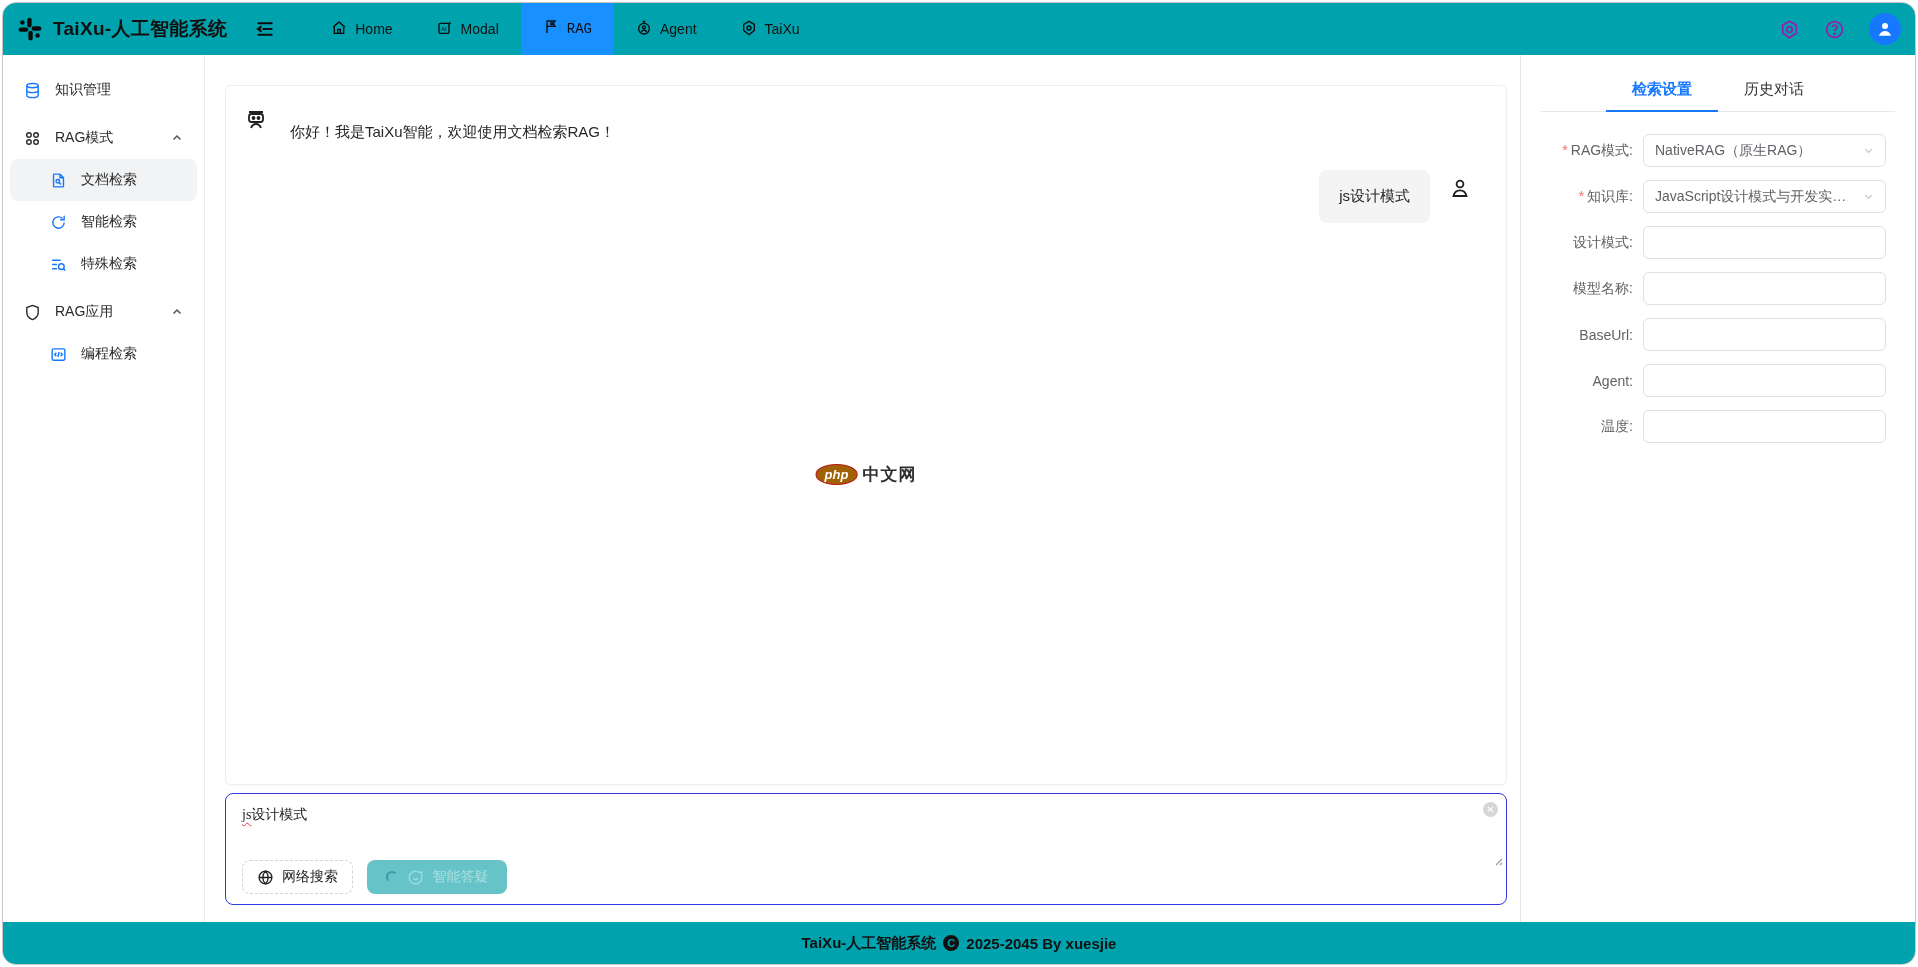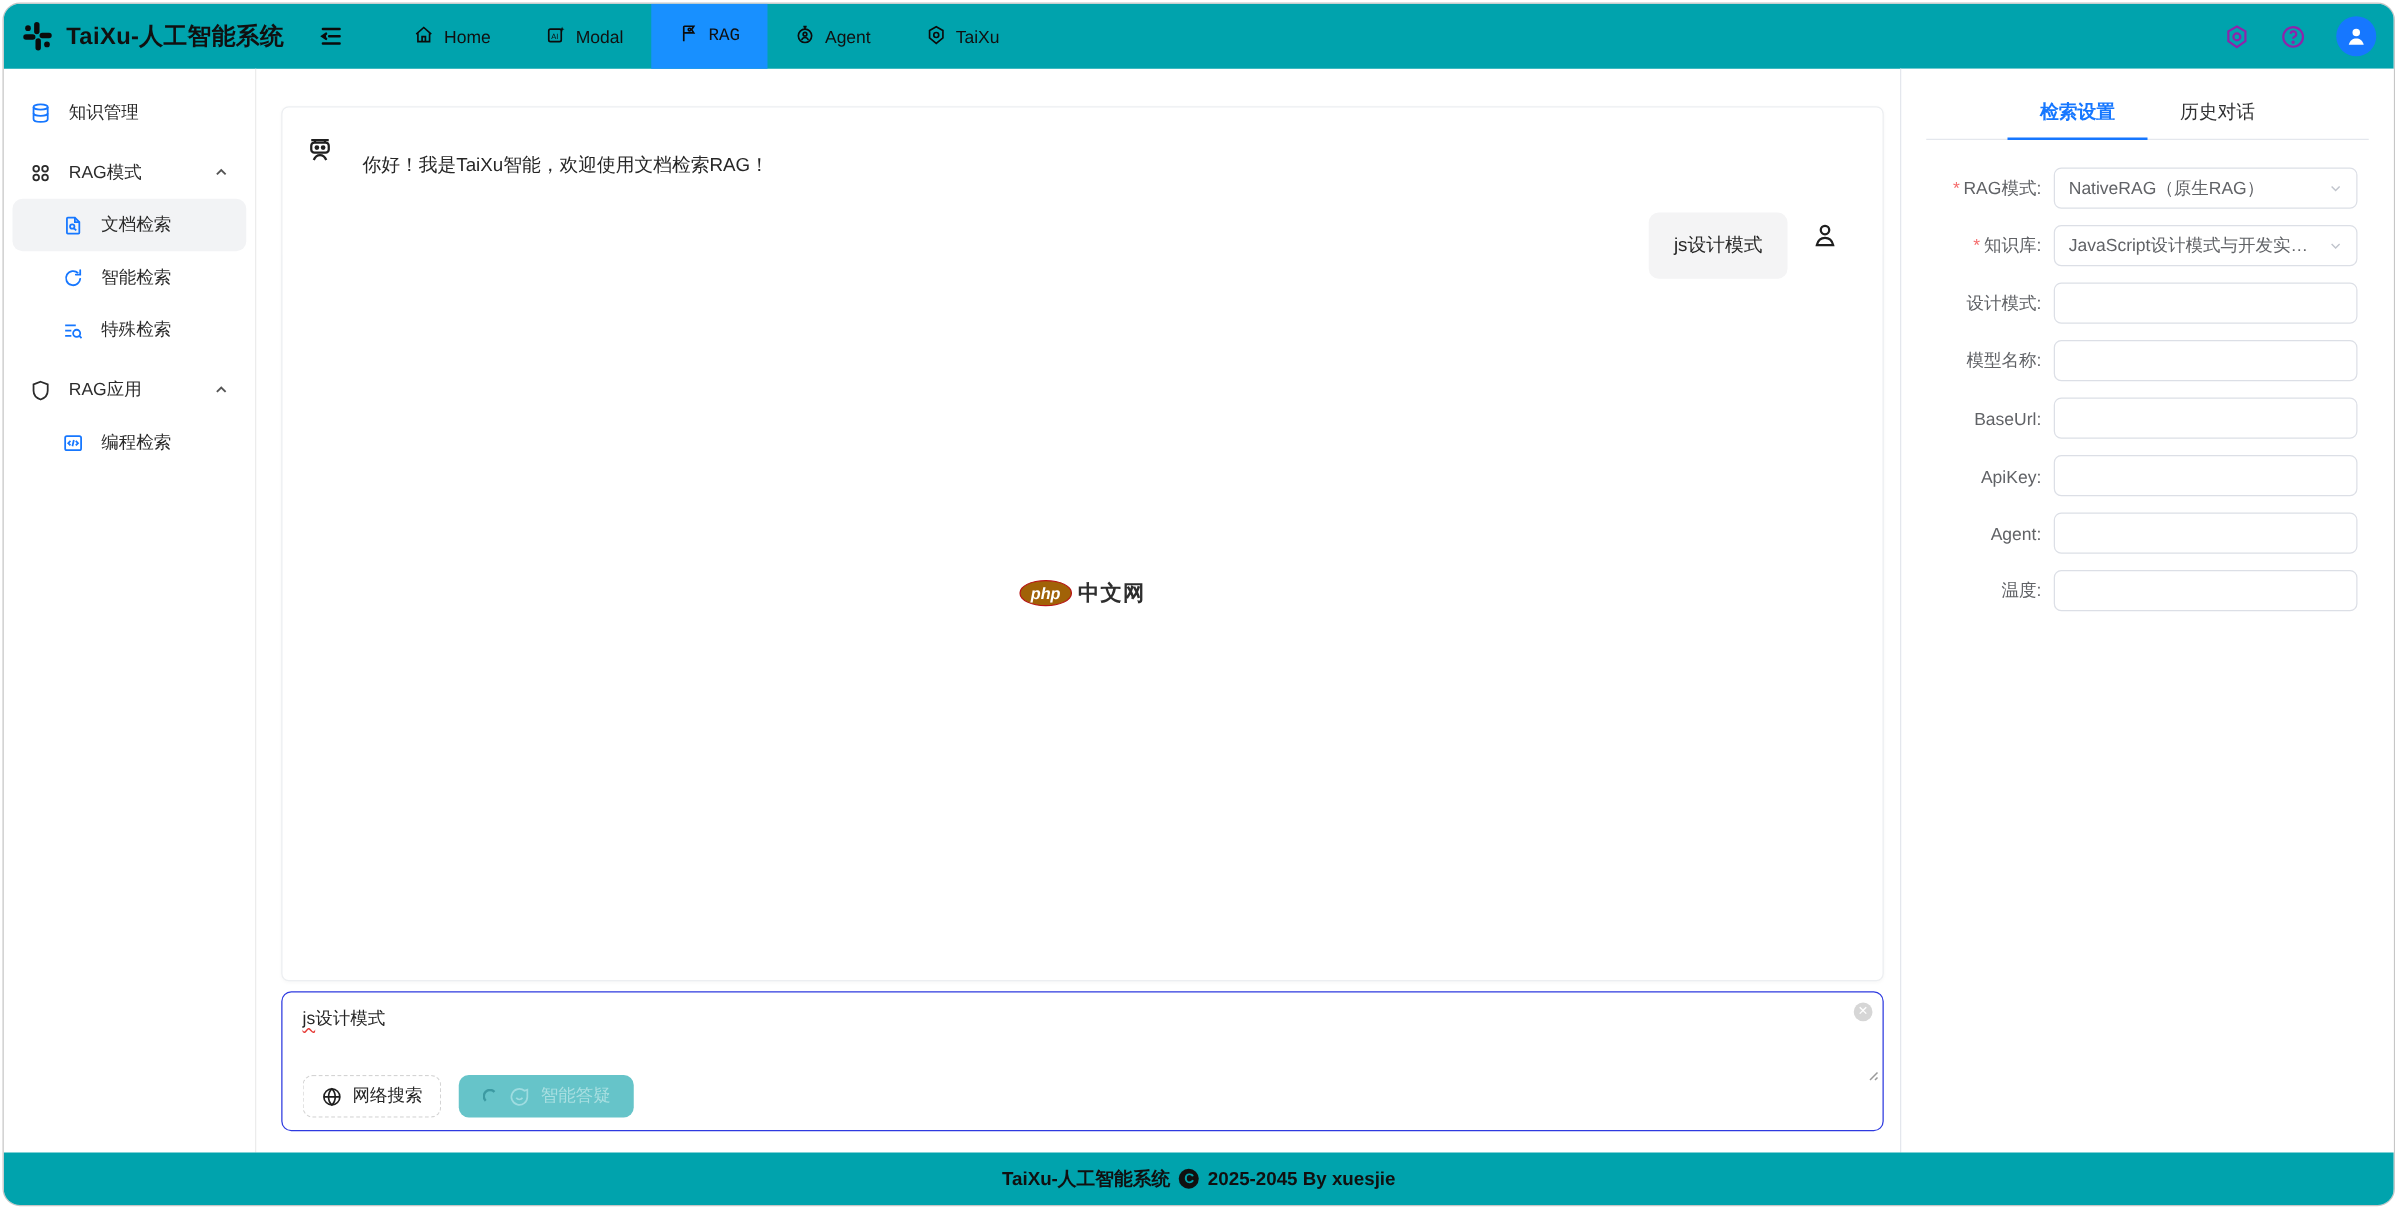--- a/index.html
+++ b/index.html
@@ -55,21 +55,21 @@
     display:flex; align-items:center; gap:5px; }
   .wm-badge { background:#a16207; color:#fff; font-weight:700; font-style:italic;
     font-size:13px; padding:2px 8px; border-radius:50% / 48%; border:1px solid #b71515; }
   .wm-text { font-size:17px; font-weight:700; color:#2e2e2e; letter-spacing:1px; }
 
   
   .composer { margin-top:8px; flex:0 0 112px; border:1px solid #2e3ae0; border-radius:8px;
     position:relative; padding:10px 16px 10px; display:flex; flex-direction:column;
     justify-content:space-between; background:#fff; }
   .composer-text { font-size:14px; color:#262626; line-height:20px; }
-  .squiggle { text-decoration:underline wavy #e53935 1px; text-underline-offset:3px; }
+  .squiggle { text-decoration:underline wavy #e53935 1px; text-underline-offset:3px;font-family:Liberation Serif, serif; }
   .clear-btn { position:absolute; top:8px; right:8px; width:15px; height:15px;
     border-radius:50%; background:#d6d6d6; color:#fff; font-size:10px; line-height:15px;
     text-align:center; cursor:pointer; }
   .resize-grip { position:absolute; right:3px; top:58px; color:#9a9a9a; }
   .toolbar { display:flex; align-items:center; justify-content:space-between; }
   .tb-left, .tb-right { display:flex; align-items:center; gap:14px; }
   .chip { display:flex; align-items:center; gap:8px; border:1px dashed #d4d4d4;
     border-radius:8px; padding:0 14px; height:34px; font-size:14px; color:#262626;
     background:#fff; cursor:pointer; }
   .chip .cic { display:flex; color:#1f1f1f; }
@@ -410,26 +410,20 @@
                 <input value="" style="">
               </div>
         </div>
         <div class="form-row">
           <span class="form-label">BaseUrl:</span>
           <div class="control">
                 <input value="" style="">
               </div>
         </div>
         <div class="form-row">
-          <span class="form-label">ApiKey:</span>
-          <div class="control">
-                <input value="" style="">
-              </div>
-        </div>
-        <div class="form-row">
           <span class="form-label">Agent:</span>
           <div class="control">
                 <input value="" style="">
               </div>
         </div>
         <div class="form-row">
           <span class="form-label">温度:</span>
           <div class="control">
                 <input value="" style="">
               </div>

